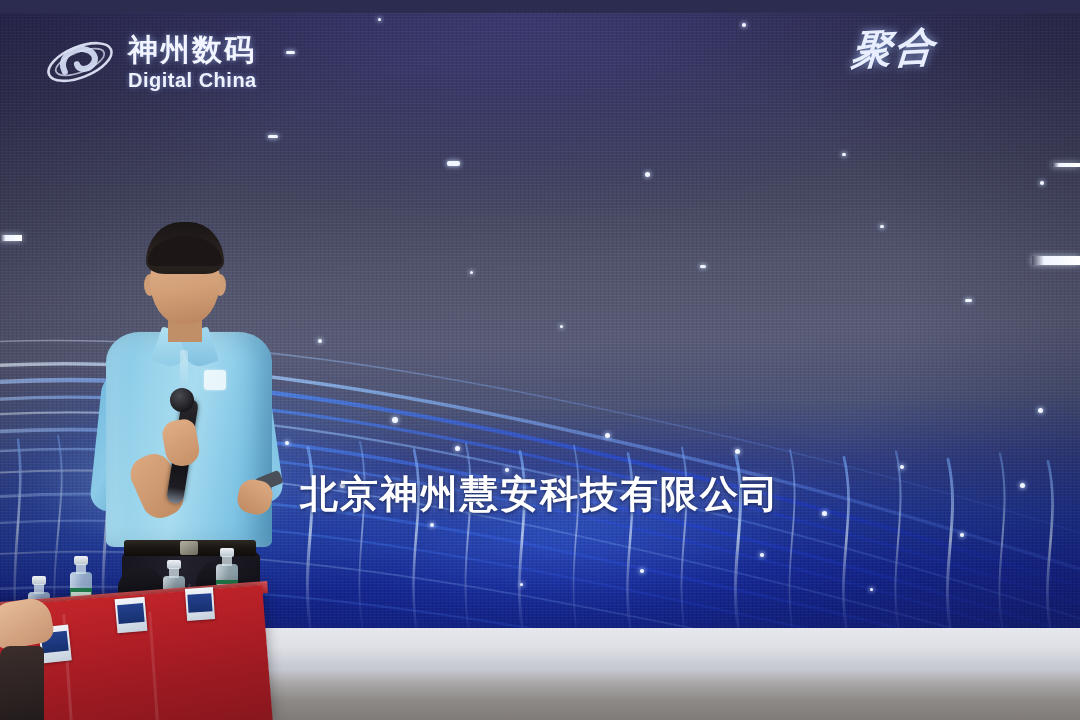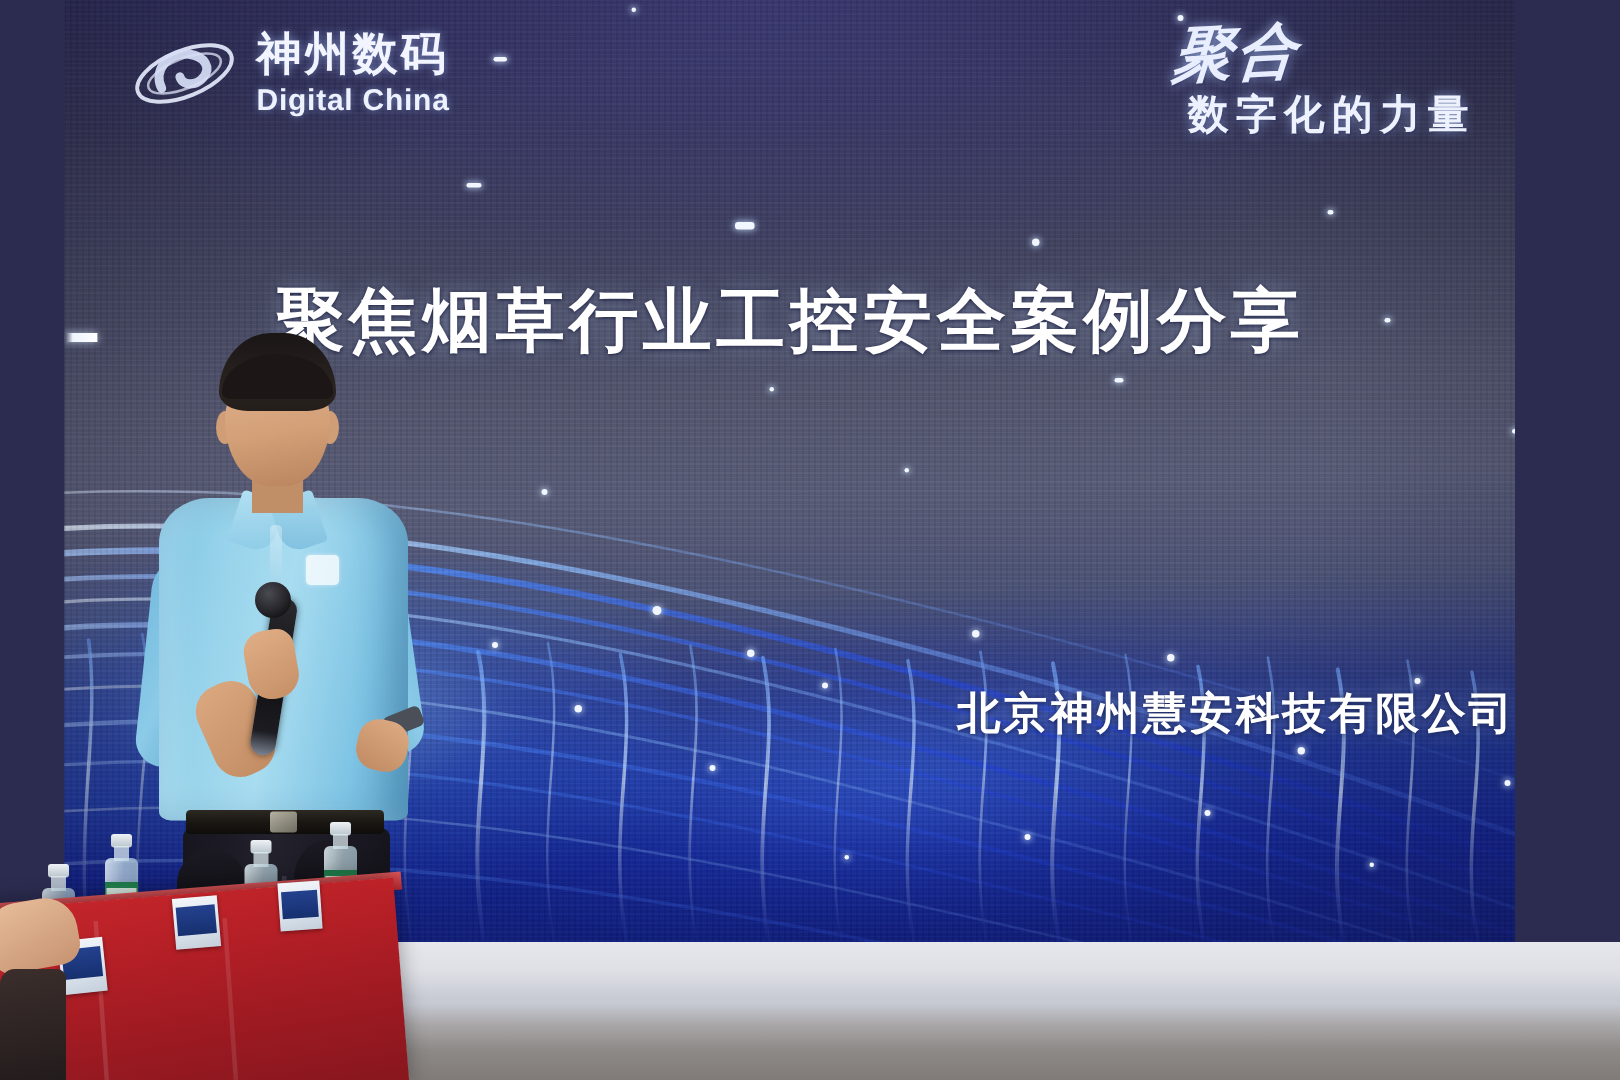--- a/index.html
+++ b/index.html
@@ -12,37 +12,36 @@
     width: 1080px;
     height: 720px;
     overflow: hidden;
     font-family: "Liberation Sans", "DejaVu Sans", sans-serif;
     background: #2b2c50;
   }
 
   
   .led-screen {
     position: absolute;
-    left: 0; top: 0;
-    width: 967px; height: 632px;
+    left: 0; top: 13px;
+    width: 1080px; height: 632px;
     background:
       radial-gradient(ellipse 700px 300px at 48% 0%, rgba(62,60,120,0.85) 0%, rgba(40,40,84,0.0) 70%),
       linear-gradient(178deg,
         #2e2d58 0%,
         #343456 12%,
         #43455f 28%,
         #53566f 42%,
         #5a5d78 52%,
         #4d5478 62%,
         #2f3d86 72%,
         #1e3699 80%,
         #14279a 88%,
         #101f84 100%);
     overflow: hidden;
-    margin-left: 43px;
   }
   .led-vignette {
     position: absolute; inset: 0;
     background: radial-gradient(ellipse 900px 620px at 50% 45%, rgba(0,0,0,0) 40%, rgba(10,8,30,0.45) 100%);
   }
   .led-scan {
     position: absolute; inset: 0;
     background-image: repeating-linear-gradient(
       to bottom,
       rgba(255,255,255,0.030) 0px,
@@ -171,22 +170,22 @@
     font-size: 27px;
     font-weight: 700;
     color: #fbfcff;
     letter-spacing: 1px;
     text-shadow: 0 1px 3px rgba(18,20,55,0.8), 0 0 10px rgba(190,215,255,0.35);
   }
   .slide-company {
     position: absolute;
     left: 0; right: 0;
     top: 456px;
-    text-align: right;
-    font-size: 29px;
+    text-align: center;
+    font-size: 38px;
     font-weight: 700;
     color: #ffffff;
     letter-spacing: 2px;
     text-shadow: 0 1px 4px rgba(10,20,70,0.9), 0 0 12px rgba(190,215,255,0.4);
   }
 
   
   .stage-floor {
     position: absolute;
     left: 0; top: 628px;
@@ -571,24 +570,22 @@
         </g>
       </svg>
       <div class="brand-words">
         <div class="brand-cn">神州数码</div>
         <div class="brand-en">Digital China</div>
       </div>
     </div>
 
     <div class="slogan-block">
       <div class="slogan-cali">聚合</div>
-      <div class="slogan-sub">数字化的力量</div>
     </div>
 
-    <div class="slide-title">聚焦烟草行业工控安全案例分享</div>
     <div class="slide-company">北京神州慧安科技有限公司</div>
   </div>
 
   <div class="stage-floor">
     <div class="floor-shine"></div>
   </div>
 
   <div class="speaker">
     <div class="spk-legs"></div>
     <div class="spk-leg-split"></div>

